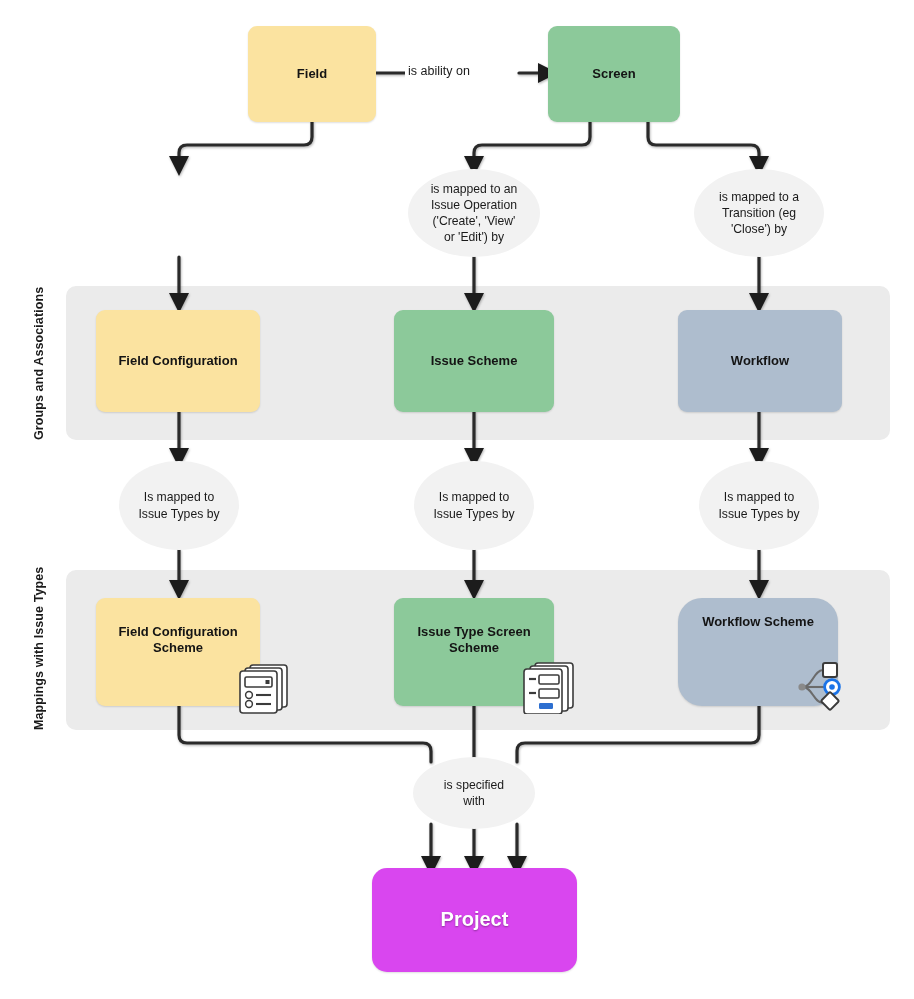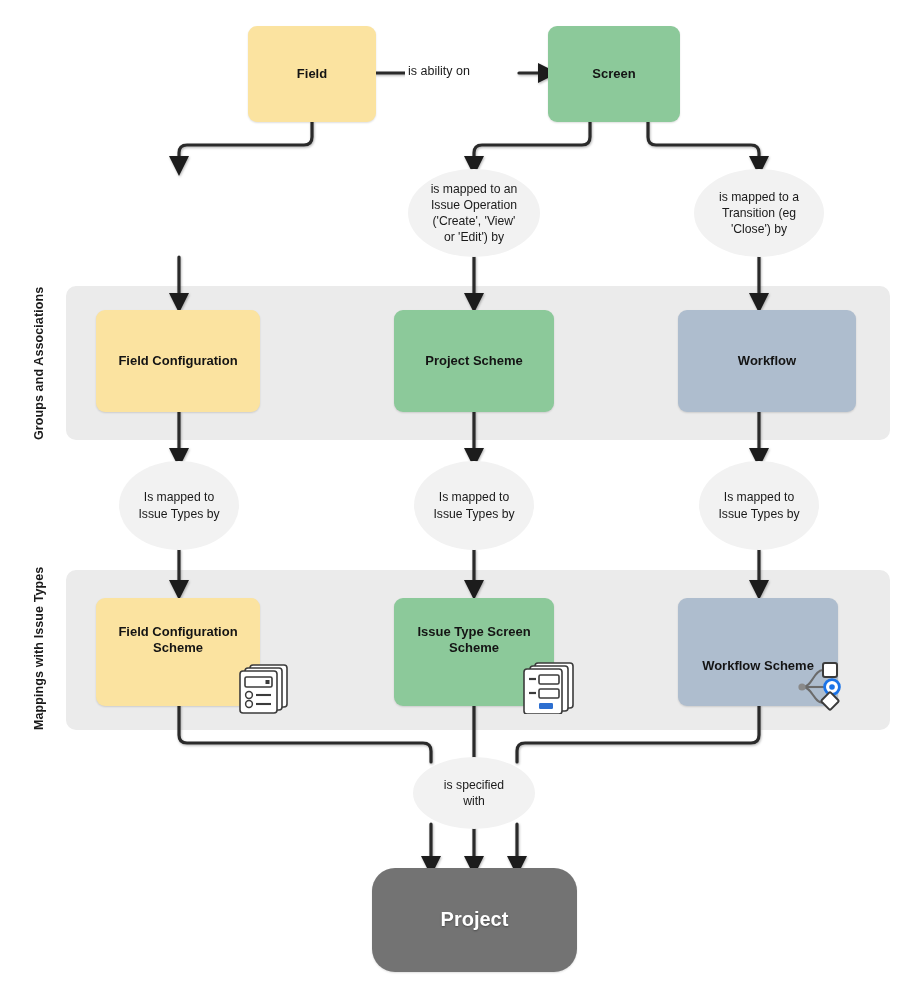--- a/index.html
+++ b/index.html
@@ -43,24 +43,24 @@
     color:#141414;
     line-height:1.26;
     box-shadow:0 1px 2px rgba(0,0,0,.13);
     box-sizing:border-box;
     padding:4px 8px;
   }
   .node.yellow{background:#fbe3a0;}
   .node.green{background:#8cc99a;}
   .node.slate{background:#aebdce;}
   .node.navy{
-    background:#737373;
+    background:#d946ef;
     color:#ffffff;
     font-size:20px;
-    border-radius:23px;
+    border-radius:15px;
     text-shadow:0 1px 2px rgba(0,0,0,.35);
   }
   .node .node-label{display:block;}
   
   .ellipse{
     position:absolute;
     border-radius:50%;
     background:#f2f2f2;
     display:flex;
     align-items:center;
@@ -167,24 +167,24 @@
     <span class="ell-label">is mapped to a
 Transition (eg
 'Close') by</span>
   </div>
 
   <div class="node yellow" style="left:96px; top:310px; width:164px; height:102px;">
     <span class="node-label">Field Configuration</span>
   </div>
 
   <div class="node green" style="left:394px; top:310px; width:160px; height:102px;">
-    <span class="node-label">Project Scheme</span>
-  </div>
-
-  <div class="node slate" style="left:678px; top:310px; width:178px; height:102px;">
+    <span class="node-label">Issue Scheme</span>
+  </div>
+
+  <div class="node slate" style="left:678px; top:310px; width:164px; height:102px;">
     <span class="node-label">Workflow</span>
   </div>
 
   <div class="ellipse" style="left:119px; top:461px; width:120px; height:89px;">
     <span class="ell-label">Is mapped to
 Issue Types by</span>
   </div>
 
   <div class="ellipse" style="left:414px; top:461px; width:120px; height:89px;">
     <span class="ell-label">Is mapped to
@@ -230,21 +230,21 @@
         <rect x="3" y="9" width="38" height="45" rx="3"></rect>
       </g>
       <line x1="8" y1="19" x2="15" y2="19" stroke="#3b3b3b" stroke-width="2.2"></line>
       <rect x="18" y="15" width="20" height="9" rx="1.4" fill="#ffffff" stroke="#3b3b3b" stroke-width="1.6"></rect>
       <line x1="8" y1="33" x2="15" y2="33" stroke="#3b3b3b" stroke-width="2.2"></line>
       <rect x="18" y="29" width="20" height="9" rx="1.4" fill="#ffffff" stroke="#3b3b3b" stroke-width="1.6"></rect>
       <rect x="18" y="43" width="14" height="6" rx="1.2" fill="#2d6fd0"></rect>
     </svg>
   </div>
 
-  <div class="node slate" style="left:678px; top:598px; width:160px; height:108px; align-items:center; padding-top:32px;">
+  <div class="node slate" style="left:678px; top:598px; width:160px; height:108px; align-items:flex-start; padding-top:16px;border-radius:24px;">
     <span class="node-label">Workflow Scheme</span>
   </div>
 
   <div class="icon-badge" style="left:792px; top:661px;">
     <svg width="62" height="52" viewBox="0 0 62 52" xmlns="http://www.w3.org/2000/svg">
       <g fill="none" stroke="#6b6b6b" stroke-width="2.1">
         <path d="M11 26 C20 26 22 9 31 9"></path>
         <path d="M11 26 L33 26"></path>
         <path d="M11 26 C20 26 22 42 31 42"></path>
       </g>

